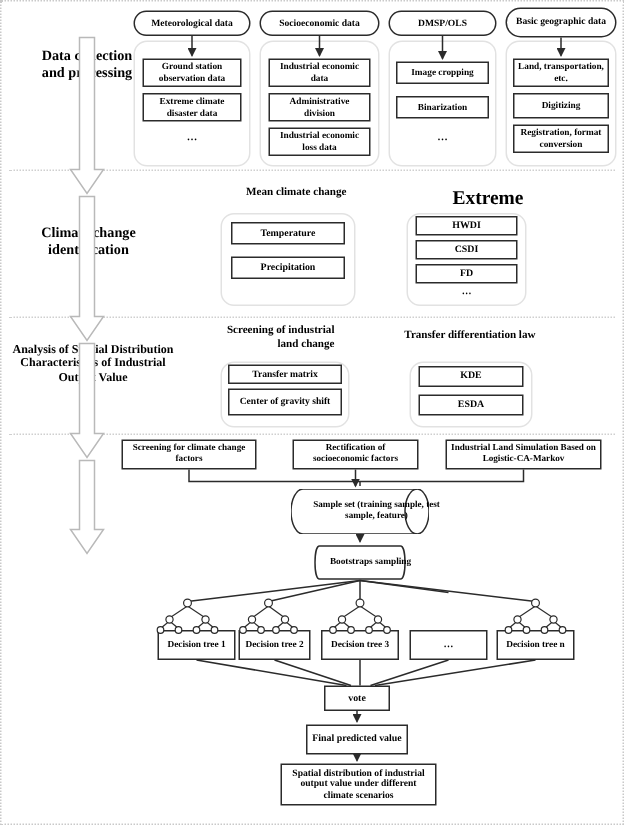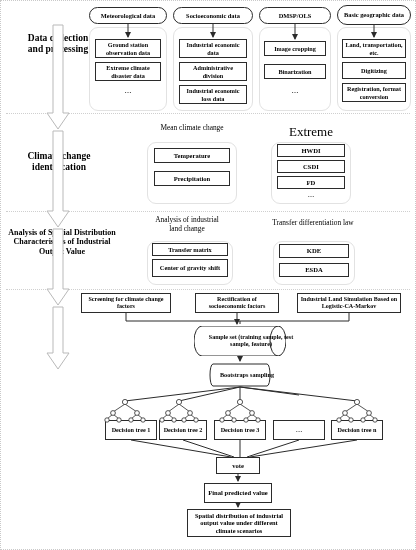--- a/index.html
+++ b/index.html
@@ -3,21 +3,21 @@
 <meta charset="utf-8">
 <style>
   html,body{margin:0;padding:0;background:#fff;}
   body{width:416px;height:550px;font-family:"Liberation Serif",serif;color:#000;}
   #page{position:relative;width:416px;height:550px;overflow:hidden;background:#fff;
         border:1px dotted #c9c9c9;box-sizing:border-box;}
   .sect{position:absolute;left:5px;width:404px;box-sizing:border-box;
         border-bottom:1px dotted #cfcfcf;}
   .stage{position:absolute;text-align:center;font-weight:bold;line-height:1.18;}
   .panel{position:absolute;box-sizing:border-box;border:1px solid #e2e2e2;border-radius:9px;background:#fff;}
-  .hdr{position:absolute;text-align:center;font-weight:normal;line-height:1.18;}
+  .hdr{position:absolute;text-align:right;font-weight:bold;line-height:1.18;}
   .pill{position:absolute;box-sizing:border-box;border:1px solid #2b2b2b;border-radius:14px;
         background:#fff;display:flex;align-items:center;justify-content:center;
         text-align:center;font-weight:bold;line-height:1.14;}
   .box{position:absolute;box-sizing:border-box;border:1px solid #2b2b2b;background:#fff;
        display:flex;align-items:center;justify-content:center;text-align:center;
        font-weight:bold;line-height:1.14;}
   svg.ov{position:absolute;left:0;top:0;width:416px;height:550px;overflow:visible;pointer-events:none;}
   .shp{position:absolute;}
   .shp .lbl{position:absolute;left:0;top:0;width:100%;height:100%;display:flex;
             align-items:center;justify-content:center;text-align:center;
@@ -70,21 +70,21 @@
 
   <div class="hdr" style="left:272px;top:123px;width:76px;font-size:13px;">Extreme climate index</div>
   <div class="panel" style="left:270px;top:141px;width:80px;height:62px;"></div>
   <div class="box" style="left:276px;top:143px;width:68px;height:13px;font-size:6.6px;">HWDI</div>
   <div class="box" style="left:276px;top:159px;width:68px;height:13px;font-size:6.6px;">CSDI</div>
   <div class="box" style="left:276px;top:175px;width:68px;height:13px;font-size:6.6px;">FD</div>
   <div style="position:absolute;left:276px;top:190px;width:68px;text-align:center;font-size:6.5px;font-weight:bold;">…</div>
 
   <div class="stage" style="left:6px;top:227px;width:110px;font-size:8px;">Analysis of Spatial Distribution Characteristics of Industrial Output Value</div>
 
-  <div class="hdr" style="left:150px;top:215px;width:72px;font-size:7.4px;">Analysis of industrial land change</div>
+  <div class="hdr" style="left:150px;top:215px;width:72px;font-size:7.4px;">Screening of industrial land change</div>
   <div class="panel" style="left:146px;top:240px;width:86px;height:44px;"></div>
   <div class="box" style="left:151px;top:242px;width:76px;height:13px;font-size:6.4px;">Transfer matrix</div>
   <div class="box" style="left:151px;top:258px;width:76px;height:18px;font-size:6.4px;">Center of gravity shift</div>
 
   <div class="hdr" style="left:268px;top:218px;width:88px;font-size:7.4px;">Transfer differentiation law</div>
   <div class="panel" style="left:272px;top:240px;width:82px;height:44px;"></div>
   <div class="box" style="left:278px;top:243px;width:70px;height:14px;font-size:6.6px;">KDE</div>
   <div class="box" style="left:278px;top:262px;width:70px;height:14px;font-size:6.6px;">ESDA</div>
 
 

